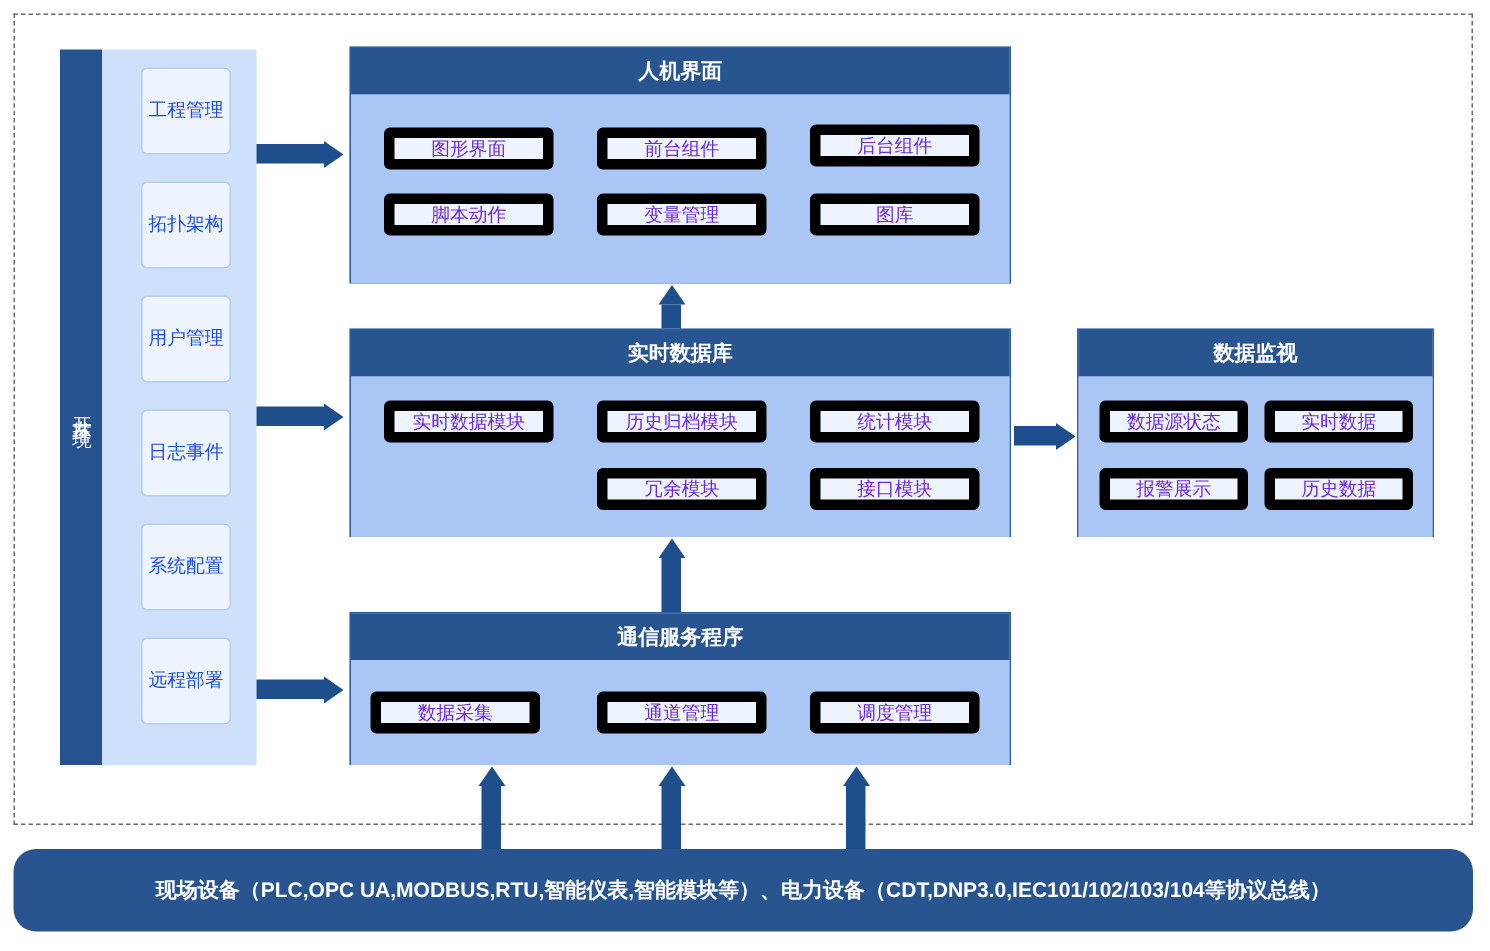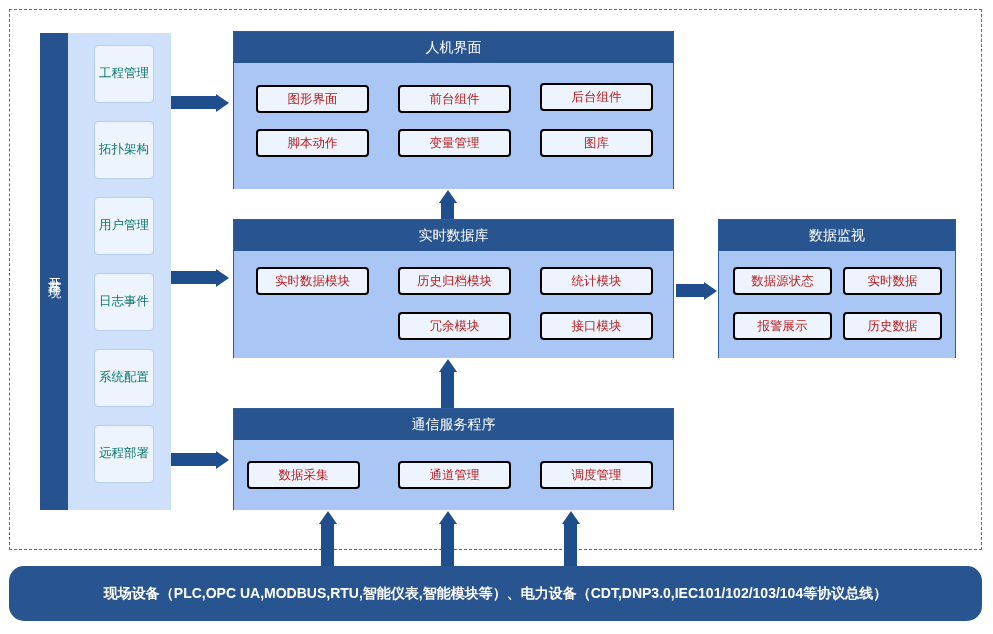--- a/index.html
+++ b/index.html
@@ -51,55 +51,55 @@
     position:absolute;
     left:94px;
     width:60px;height:58px;
     background:#eef4fd;
     border:1px solid #b6cdec;
     border-radius:4px;
     box-sizing:border-box;
     display:flex;align-items:center;justify-content:center;
     text-align:center;
     font-size:12.5px;
-    color:#0f766e;
+    color:#1d4ed8;
     line-height:1.25;
   }
 
   
   .panel{
     position:absolute;
     box-sizing:border-box;
     border:1px solid #2e5d9e;
     background:#a9c6f5;
   }
   .panel-title{
     height:31px;
     background:#28548f;
     color:#ffffff;
     font-size:14px;
-    font-weight:normal;
+    font-weight:bold;
     display:flex;align-items:center;justify-content:center;
     box-sizing:border-box;
   }
   .panel-body{
     position:relative;
     background:#a9c6f5;
     box-sizing:border-box;
   }
   .chip{
     position:absolute;
     background:#eef4fd;
-    border:2px solid #000000;
+    border:7px solid #000000;
     border-radius:4px;
     box-sizing:border-box;
     display:flex;align-items:center;justify-content:center;
     text-align:center;
     font-size:12.5px;
-    color:#b91c1c;
+    color:#6d28d9;
     height:28px;
   }
 
   
   .bottom-bar{
     position:absolute;
     left:9px;top:566px;
     width:973px;height:55px;
     background:#28548f;
     color:#ffffff;

